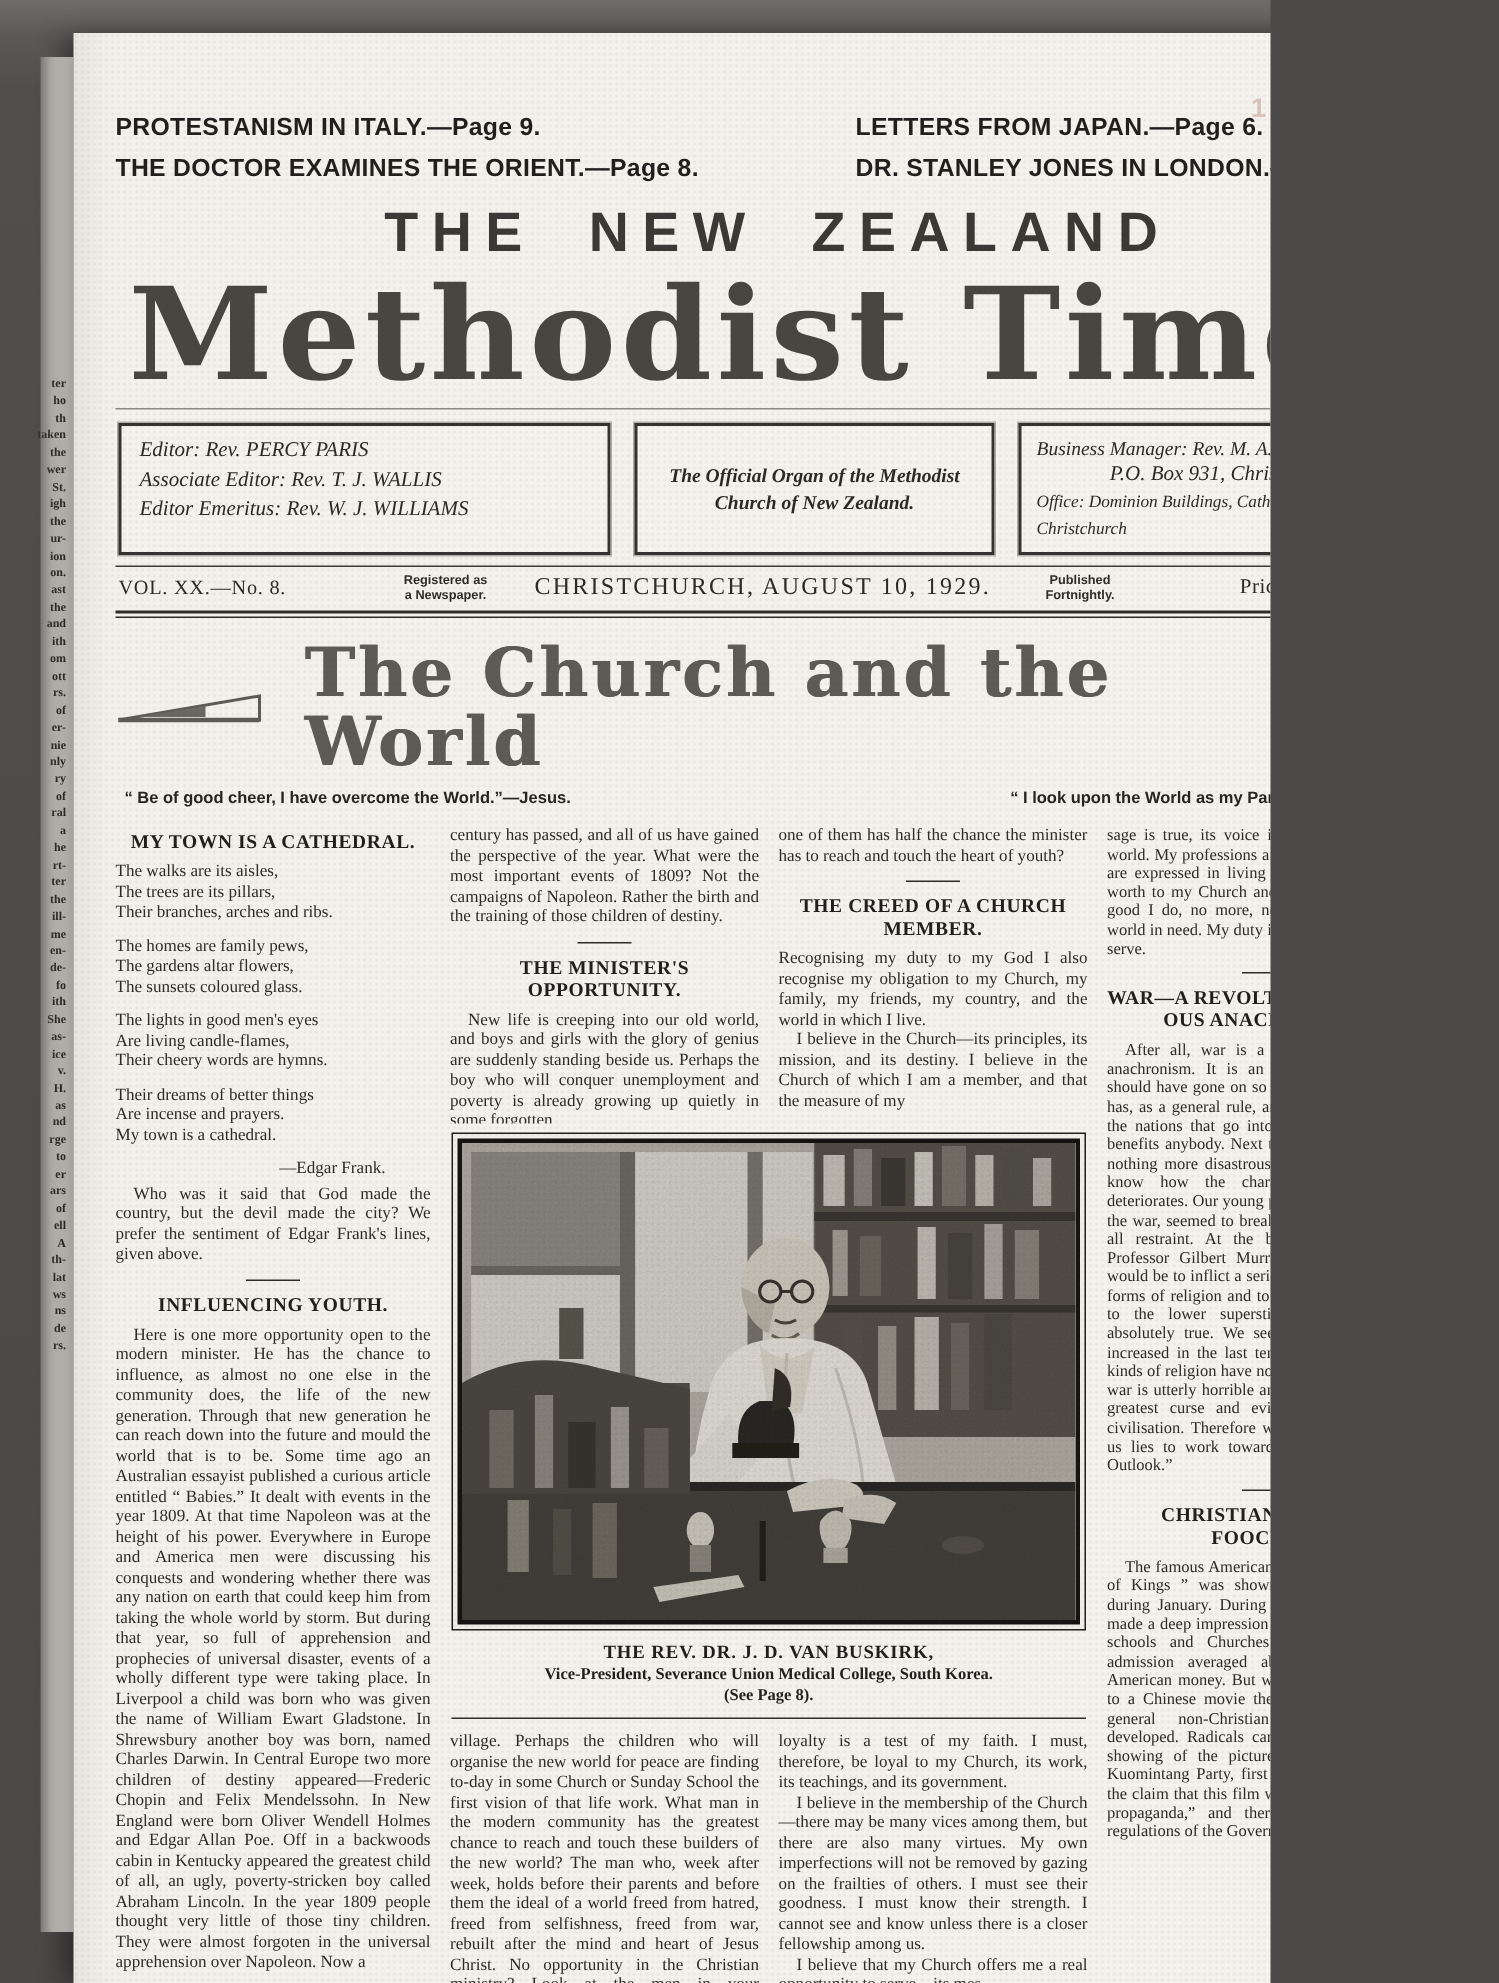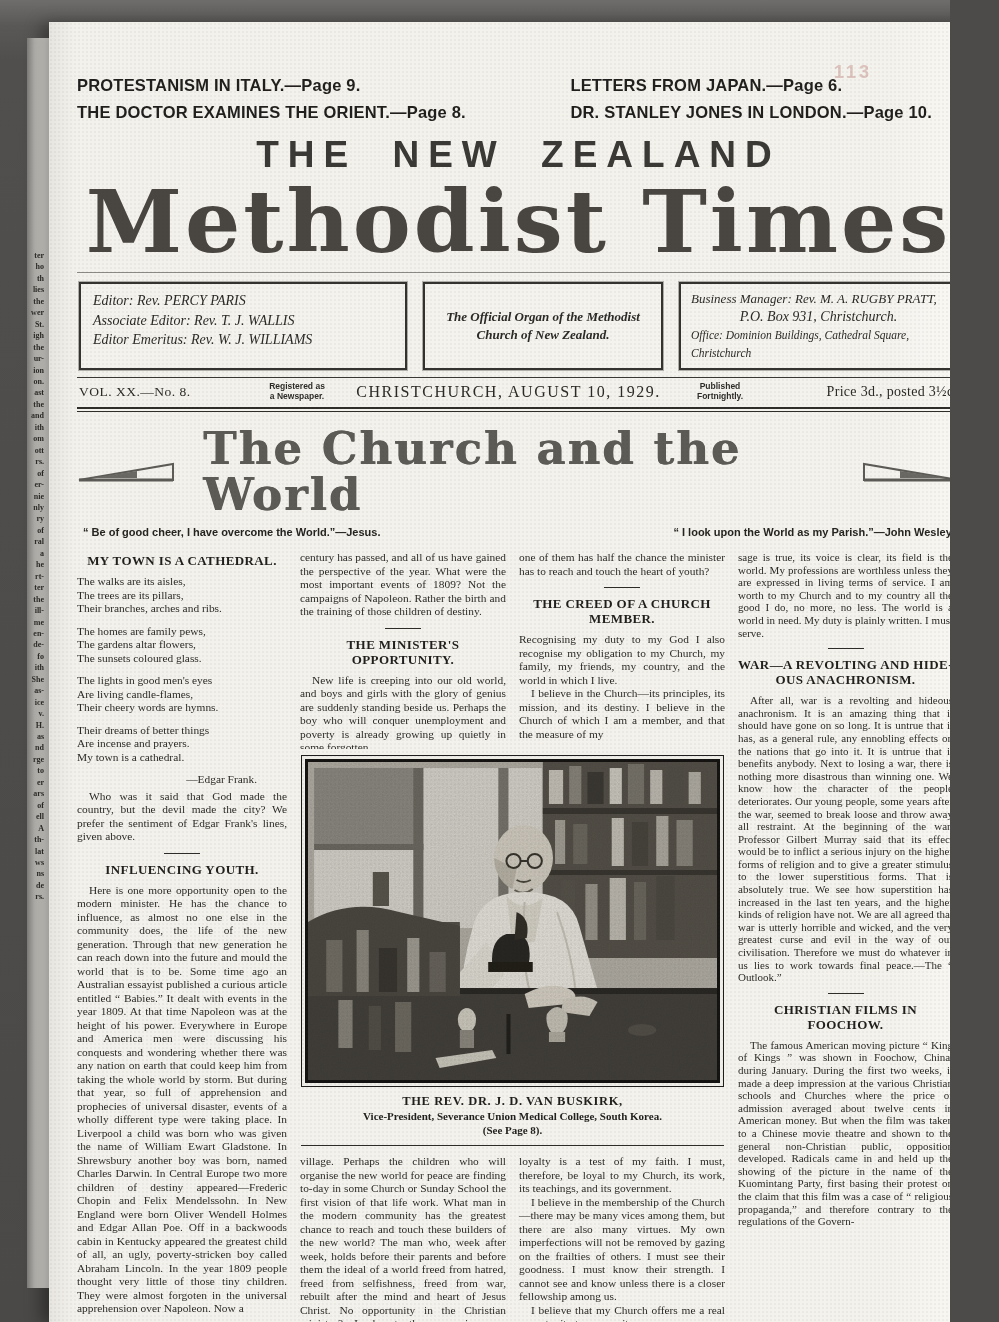--- a/index.html
+++ b/index.html
@@ -1,16 +1,16 @@
 <!DOCTYPE html>
 <html><head>
 <meta charset="utf-8">
 <style>
   html,body{margin:0;padding:0;background:#4c4b49;}
-  .scan{position:relative;width:950px;height:1322px;overflow:hidden;
+  .scan{position:relative;width:847px;height:1322px;overflow:hidden;
     background:linear-gradient(180deg,#6e6d6b 0,#595856 26px,#504f4d 60px,#4a4947 100%);
     font-family:"Liberation Serif",serif;color:#2b2a27;}
   
   .sliver{position:absolute;left:27px;top:38px;width:22px;height:1250px;
     background:linear-gradient(90deg,#7b7a77 0,#b9b7b2 35%,#e6e4de 80%,#efede7);}
   .marginalia{position:absolute;left:24px;top:250px;width:22px;height:1040px;overflow:hidden;
     font:700 8px/11.45px "Liberation Serif",serif;text-align:right;color:#34322f;
     padding-right:2px;box-sizing:border-box;}
   
   .page{position:absolute;left:49px;top:22px;width:941px;height:1300px;overflow:hidden;
@@ -89,21 +89,21 @@
 </style>
 </head>
 <body>
 
 <div class="scan">
   <div class="sliver"></div>
   <div class="marginalia">
       <div>ter</div>
       <div>ho</div>
       <div>th</div>
-      <div>lies</div>
+      <div>taken</div>
       <div>the</div>
       <div>wer</div>
       <div>St.</div>
       <div>igh</div>
       <div>the</div>
       <div>ur-</div>
       <div>ion</div>
       <div>on.</div>
       <div>ast</div>
       <div>the</div>

